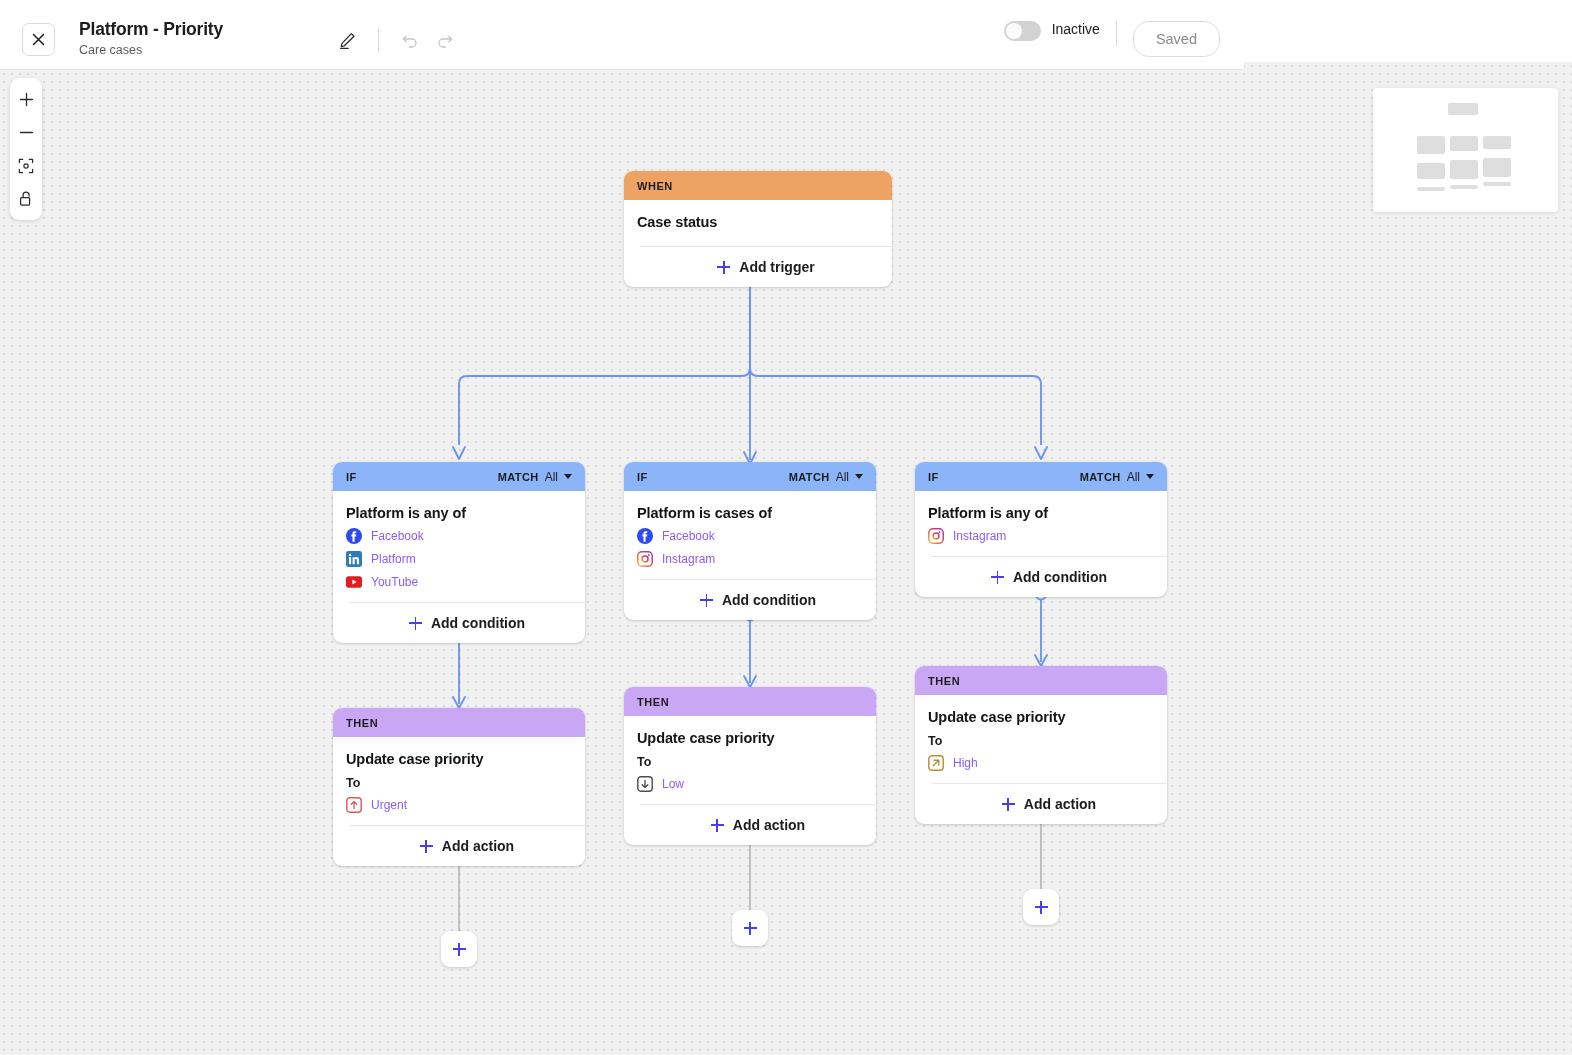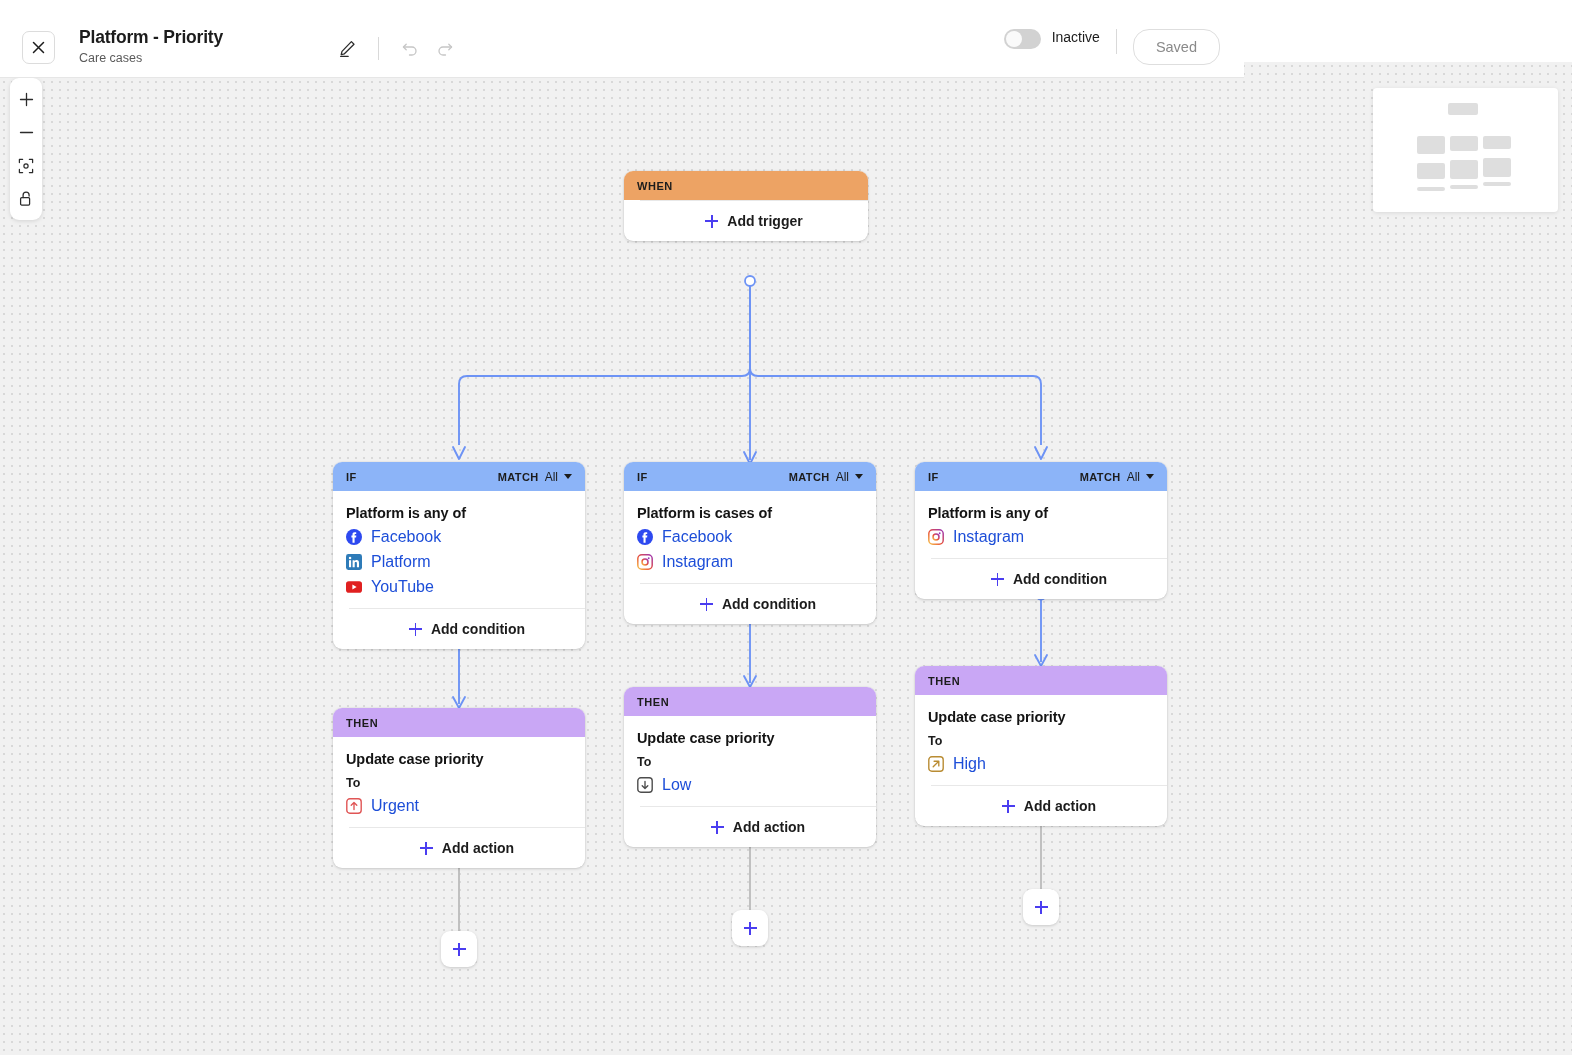--- a/index.html
+++ b/index.html
@@ -5,21 +5,21 @@
   * { box-sizing: border-box; margin: 0; padding: 0; }
   html, body {
     width: 1572px; height: 1055px;
     font-family: "Liberation Sans", sans-serif;
     background: #ffffff;
     overflow: hidden;
   }
 
   
   .header {
-    position: absolute; top: 16px; left: 0;
+    position: absolute; top: 8px; left: 0;
     width: 1244px; height: 62px;
     background: #ffffff;
     border-bottom: 1px solid #e6e6e6;
     display: flex; align-items: center;
     z-index: 30;
   }
   .close-btn {
     position: absolute; left: 22px; top: 15px;
     width: 33px; height: 33px;
     border: 1px solid #dcdcdc; border-radius: 7px;
@@ -144,21 +144,21 @@
     font-size: 14.5px; font-weight: bold; color: #141414;
     letter-spacing: -0.1px;
   }
   .to-label {
     font-size: 12.5px; font-weight: bold; color: #1c1c1c;
     margin-top: 9px;
   }
   .val-row {
     display: flex; align-items: center; gap: 9px; margin-top: 7px;
   }
-  .val-txt { font-size: 16px; color: #1d4ed8; }
+  .val-txt { font-size: 12px; color: #8b5cf6; }
   .node-foot {
     border-top: 1px solid #e8e8e8;
     height: 41px;
     display: flex; align-items: center; justify-content: center;
     gap: 9px;
     font-size: 14px; font-weight: bold; color: #1c1c1c;
     cursor: pointer;
     margin-left: 16px;
   }
   .plus-ico {
@@ -296,23 +296,26 @@
     <path d="M1035 593 L1041 604 L1047 593" fill="none" stroke="#6d93f5" stroke-width="1.9" stroke-linecap="round" stroke-linejoin="round"></path>
 
     <circle cx="459" cy="797" r="5.5" fill="#ffffff" stroke="#bdbdbd" stroke-width="1.8"></circle>
     <path d="M459 803 V873" fill="none" stroke="#bdbdbd" stroke-width="1.9"></path>
     <circle cx="750" cy="776" r="5.5" fill="#ffffff" stroke="#bdbdbd" stroke-width="1.8"></circle>
     <path d="M750 782 V852" fill="none" stroke="#bdbdbd" stroke-width="1.9"></path>
     <circle cx="1041" cy="755" r="5.5" fill="#ffffff" stroke="#bdbdbd" stroke-width="1.8"></circle>
     <path d="M1041 761 V831" fill="none" stroke="#bdbdbd" stroke-width="1.9"></path>
   </svg>
 
-  <div class="node" style="left:624px; top:109px; width:244px;">
+  <div class="node" style="left:624px; top:109px; width:268px;">
     <div class="node-hdr hdr-when">
       <span>WHEN</span>
+    </div>
+    <div class="node-body" style="padding-bottom:16px;">
+      <div class="node-title">Case status</div>
     </div>
     <div class="node-foot">
       <span class="plus-ico"></span>
       <span>Add trigger</span>
     </div>
   </div>
 
   <div class="node" style="left:333px; top:400px; width:252px;">
     <div class="node-hdr hdr-if">
       <span>IF</span>

